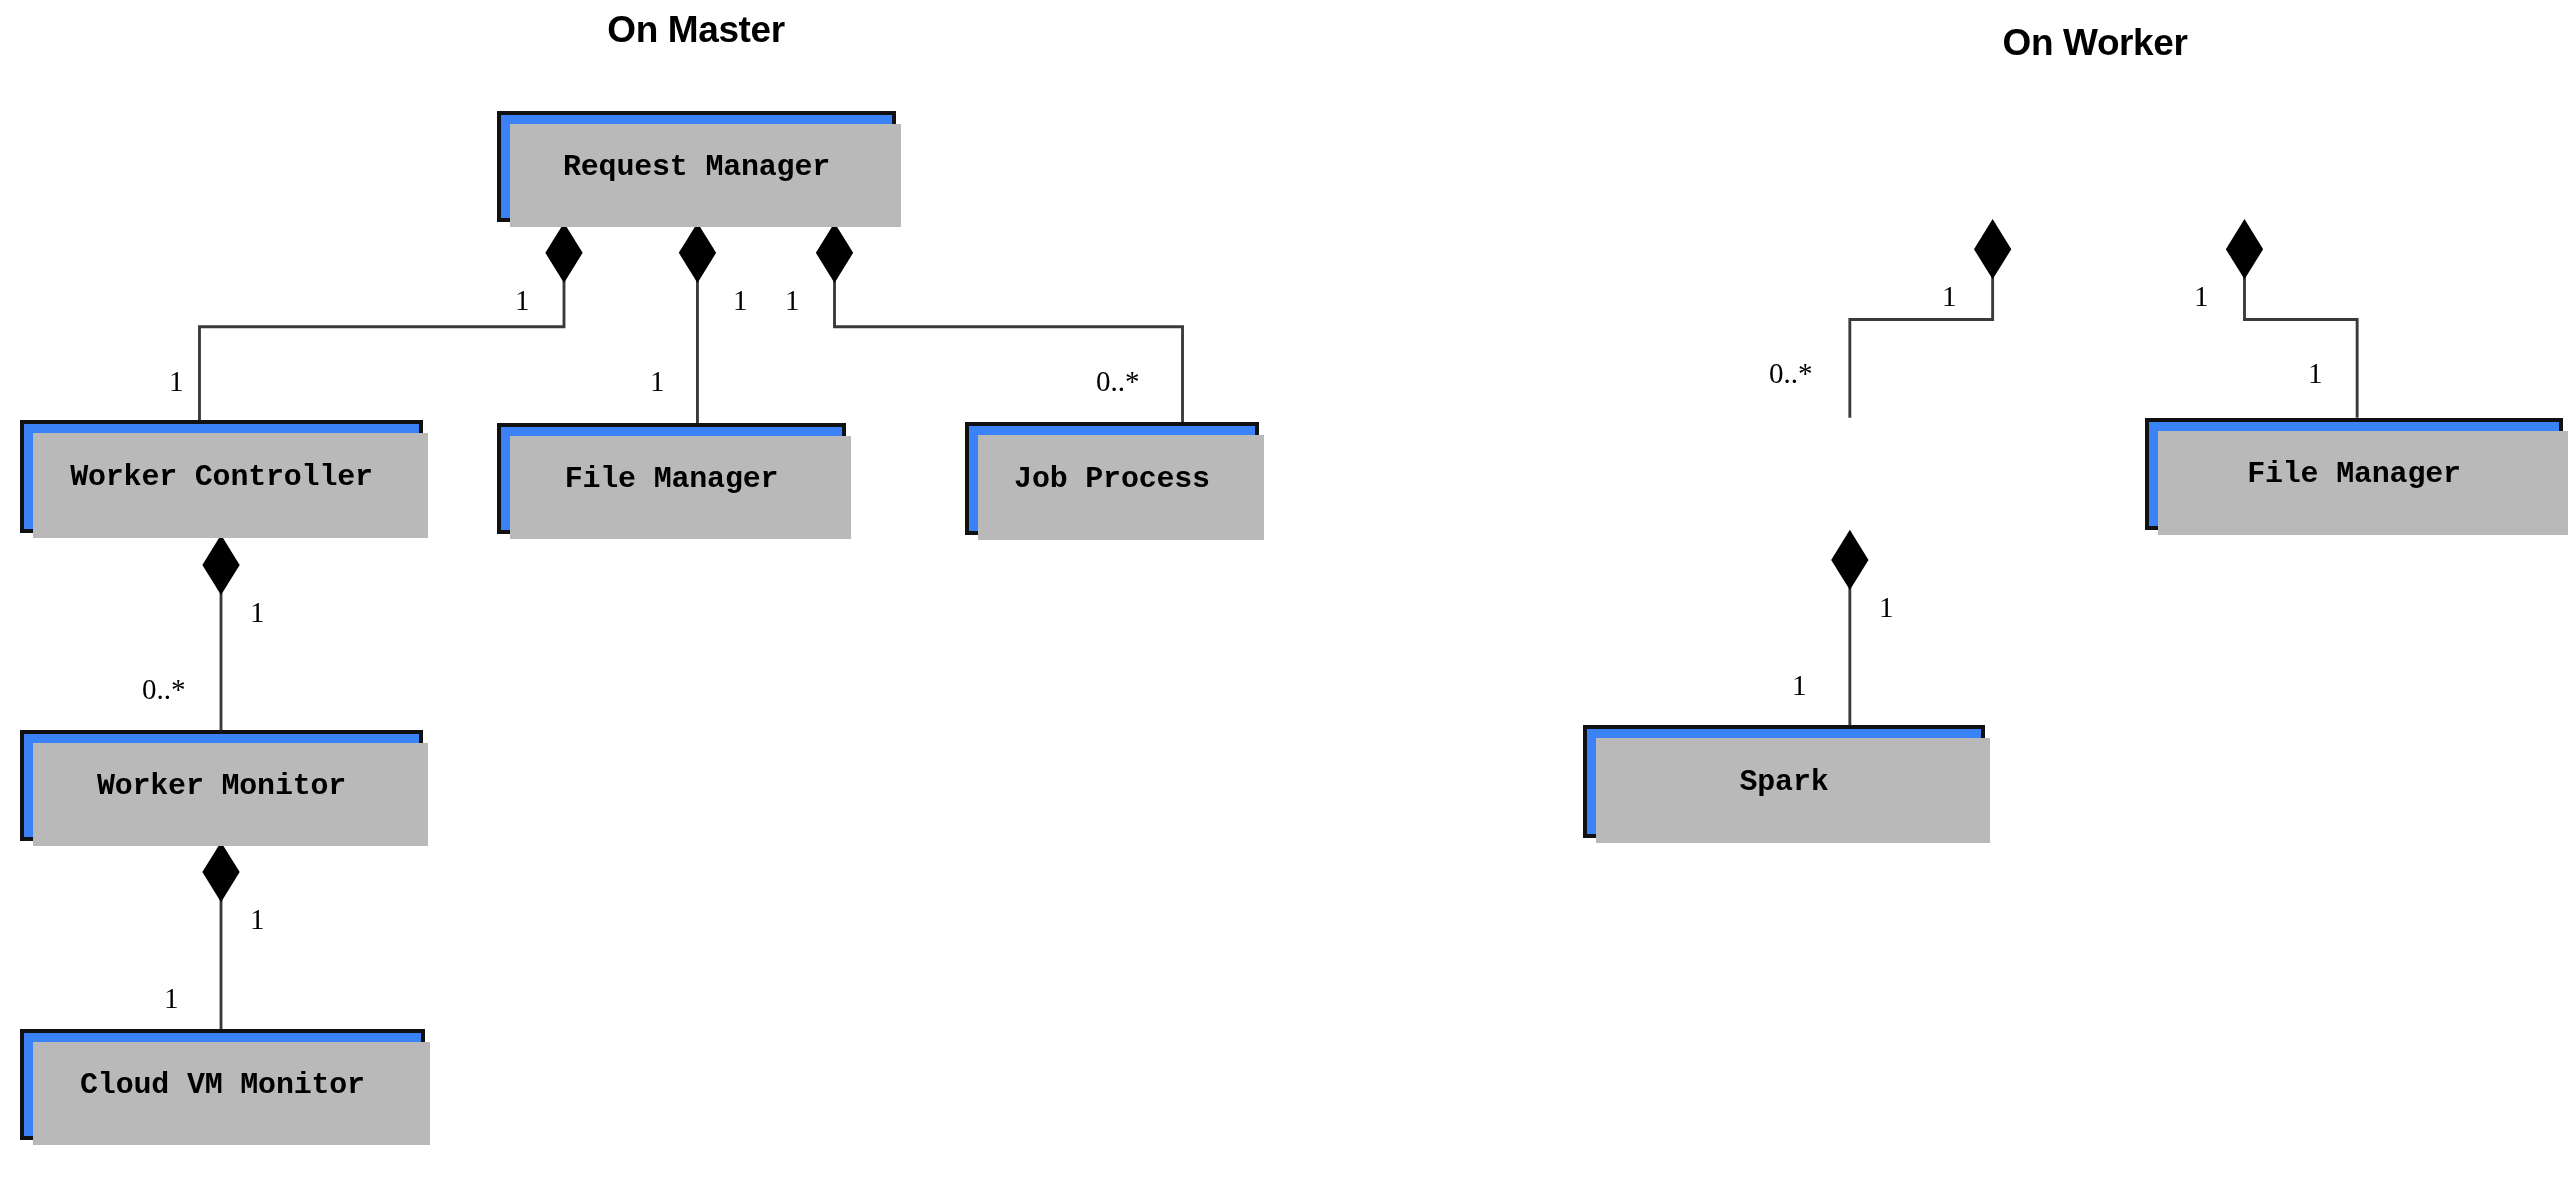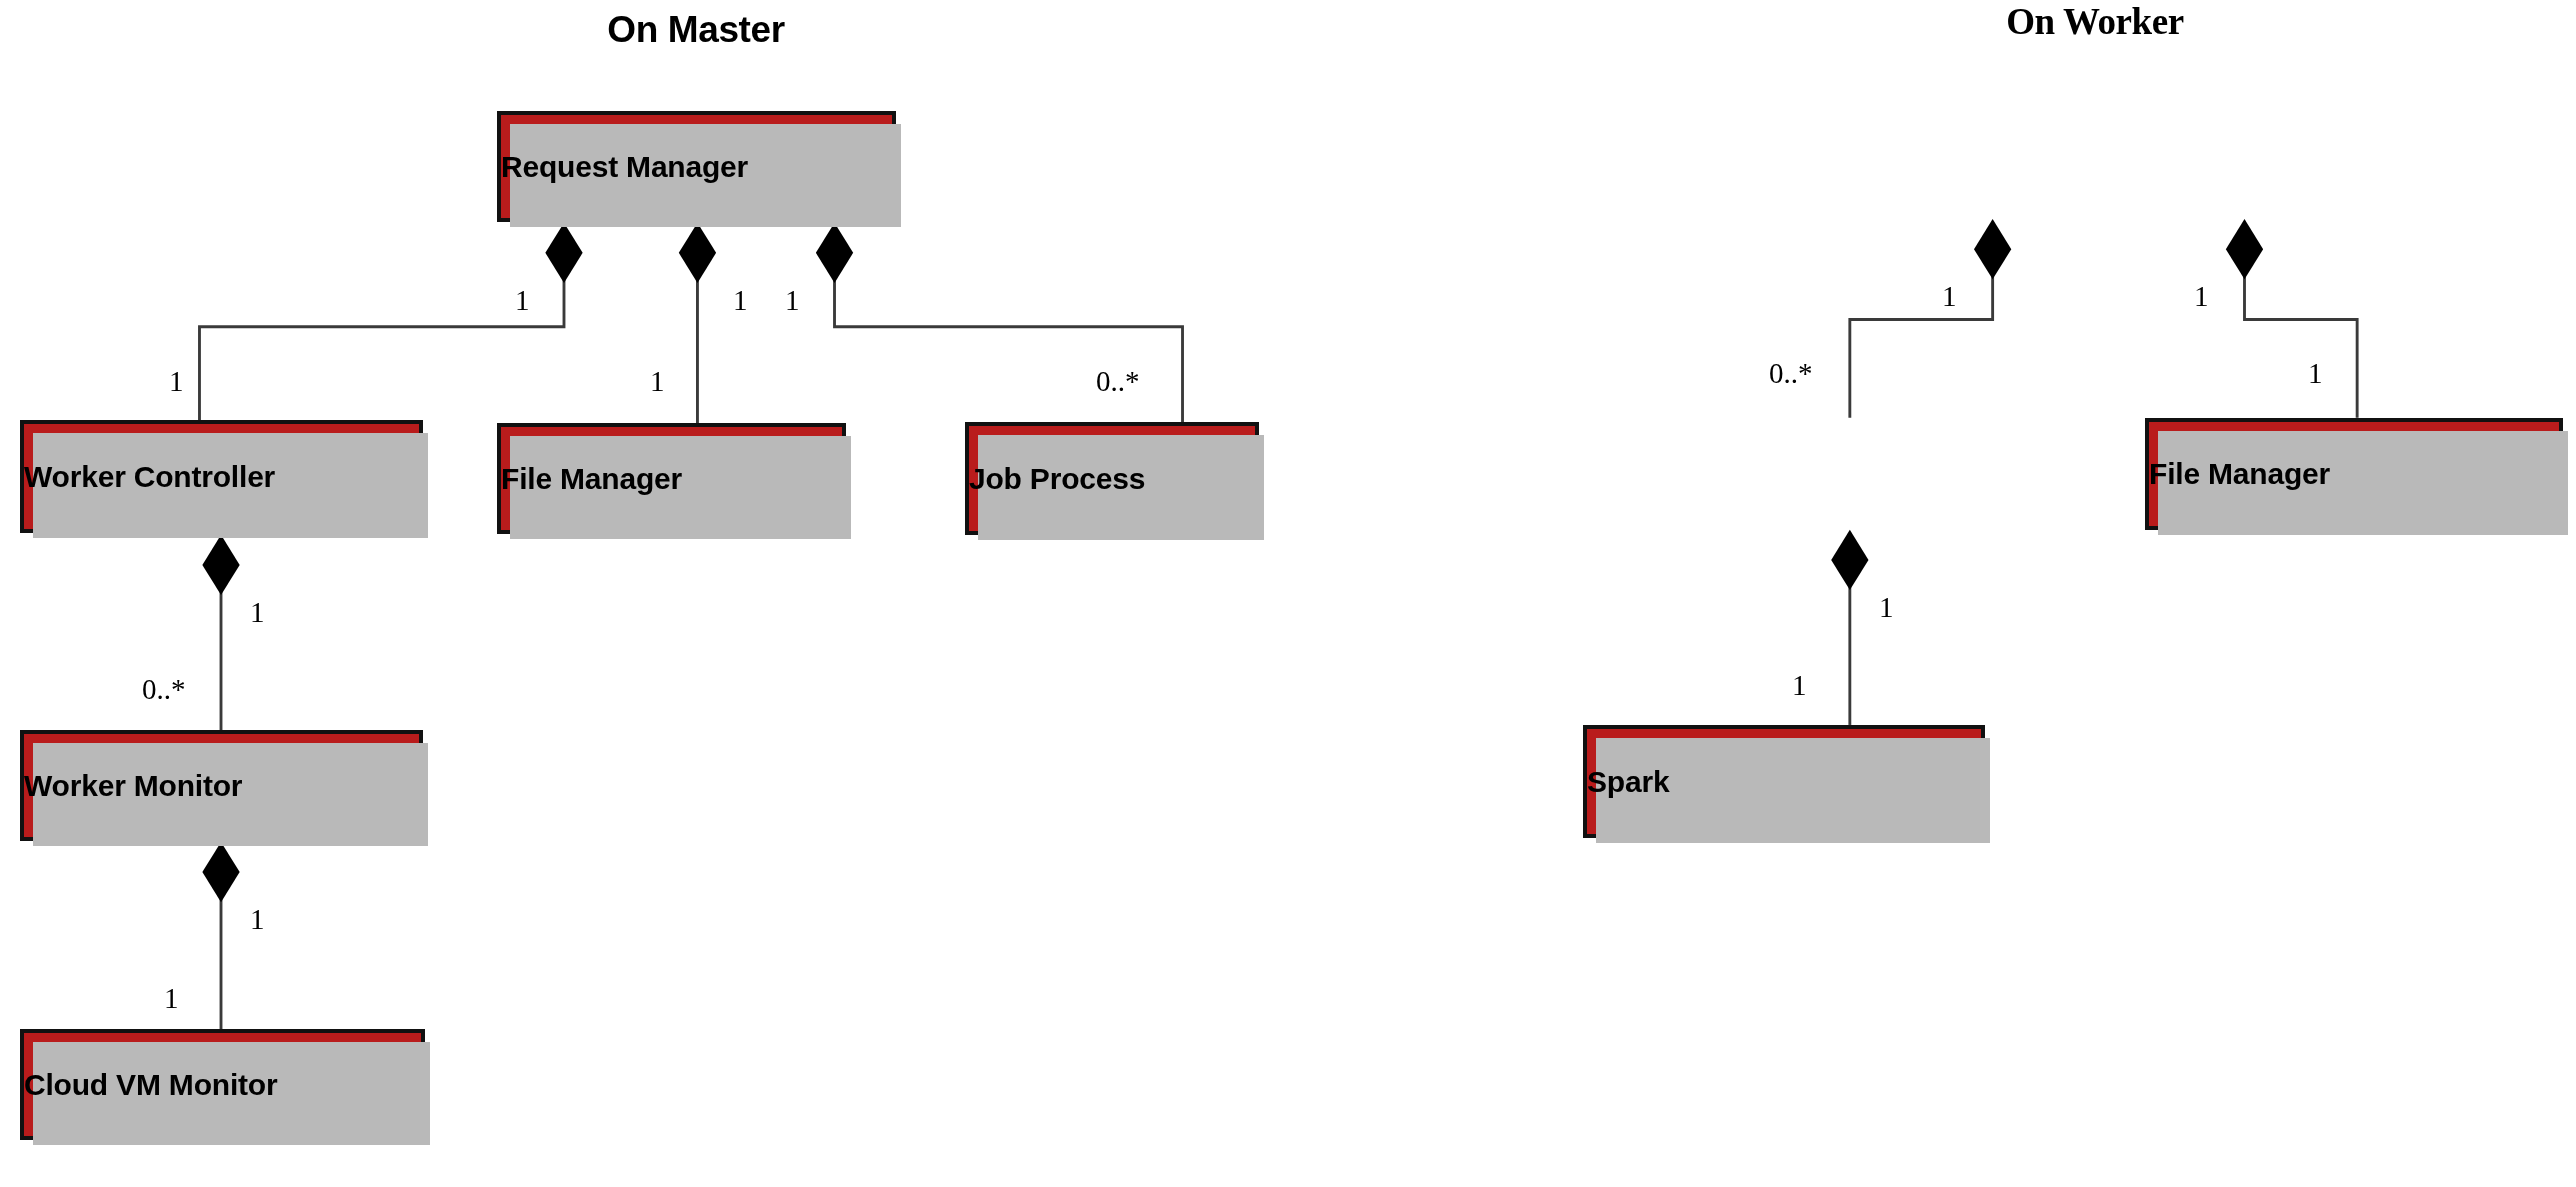--- a/index.html
+++ b/index.html
@@ -23,25 +23,27 @@
     color: #000000;
     letter-spacing: -0.4px;
     white-space: nowrap;
     text-align: center;
     transform: translateX(-50%);
   }
   
   .uml-box {
     position: absolute;
     box-sizing: border-box;
-    background: #b91c1c;
+    background: #3b82f6;
     border: 4.3px solid #111111;
     display: flex;
     align-items: center;
+    justify-content: center;
     z-index: 5;
+    font-family: Liberation Mono, monospace;
   }
   .uml-box::after {
     content: "";
     position: absolute;
     left: 8.6px;
     top: 8.6px;
     right: -8.6px;
     bottom: -8.6px;
     background: #b9b9b9;
     z-index: -1;
@@ -85,21 +87,21 @@
     user-select: none;
   }
 </style>
 </head>
 <body>
 
 <div id="canvas">
 
   <div class="section-title" style="left:696px; top:8.6px;">On Master</div>
 
-  <div class="section-title" style="left:2095px; top:0;font-family:Liberation Serif, serif;">On Worker</div>
+  <div class="section-title" style="left:2095px; top:22px;">On Worker</div>
 
   <svg class="conn-layer" viewBox="0 0 3590 1655">
 
     <polyline points="786,355 786,455 278,455 278,585"></polyline>
     <polygon class="diamond" points="786,310 812,352 786,394 760,352"></polygon>
 
     <polyline points="972,355 972,590"></polyline>
     <polygon class="diamond" points="972,310 998,352 972,394 946,352"></polygon>
 
     <polyline points="1163,355 1163,455 1648,455 1648,588"></polyline>

